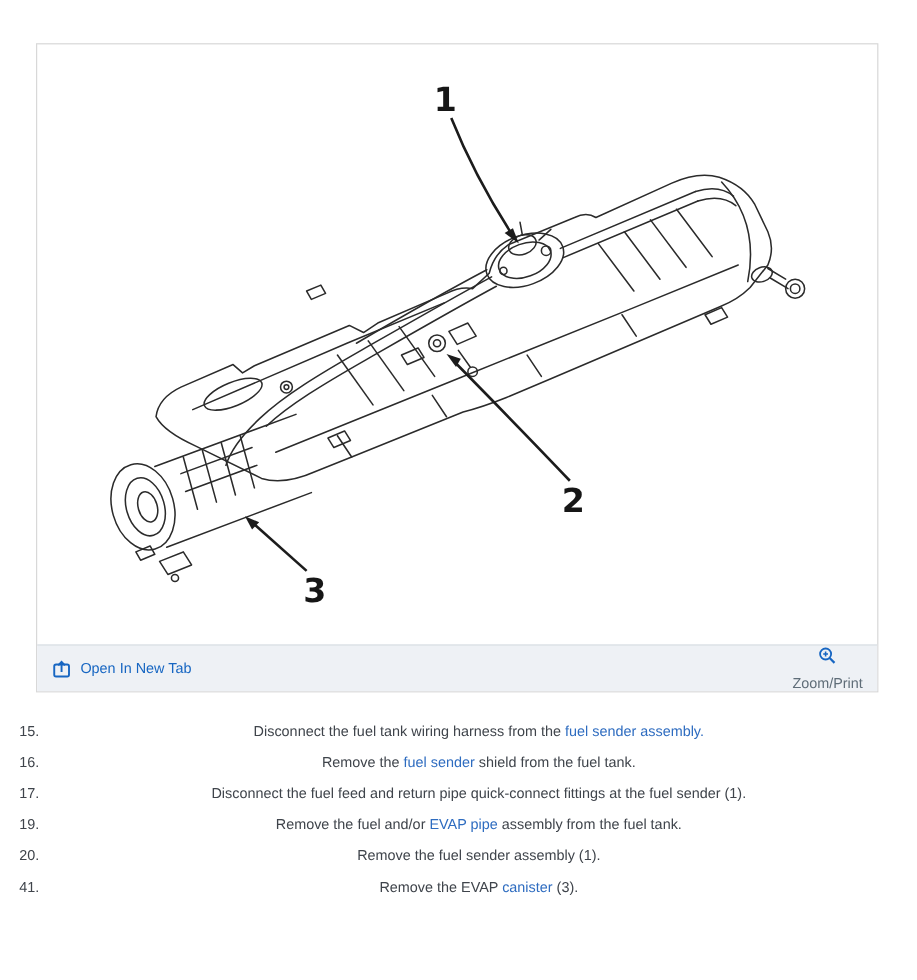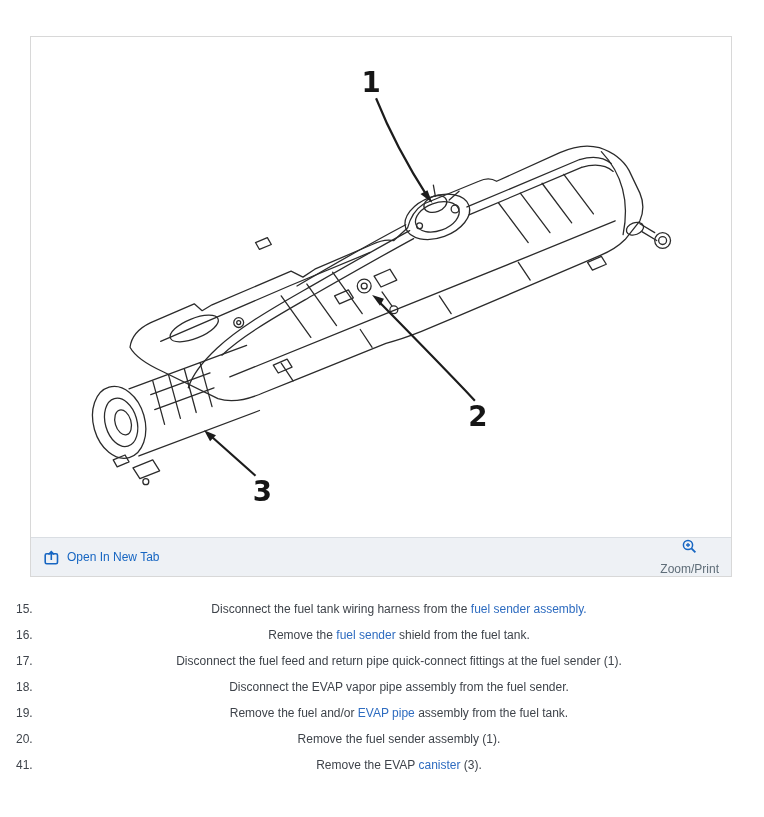--- a/index.html
+++ b/index.html
@@ -171,24 +171,20 @@
   </div>
     <div class="step">
     <span class="step-num">16.</span>
     <span class="step-text"><span>Remove the </span><a class="step-link">fuel sender</a><span> shield from the fuel tank.</span></span>
   </div>
     <div class="step">
     <span class="step-num">17.</span>
     <span class="step-text"><span>Disconnect the fuel feed and return pipe quick-connect fittings at the fuel sender (1).</span></span>
   </div>
     <div class="step">
-    <span class="step-num">18.</span>
-    <span class="step-text"><span>Disconnect the EVAP vapor pipe assembly from the fuel sender.</span></span>
-  </div>
-    <div class="step">
     <span class="step-num">19.</span>
     <span class="step-text"><span>Remove the fuel and/or </span><a class="step-link">EVAP pipe</a><span> assembly from the fuel tank.</span></span>
   </div>
     <div class="step">
     <span class="step-num">20.</span>
     <span class="step-text"><span>Remove the fuel sender assembly (1).</span></span>
   </div>
     <div class="step">
     <span class="step-num">41.</span>
     <span class="step-text"><span>Remove the EVAP </span><a class="step-link">canister</a><span> (3).</span></span>

